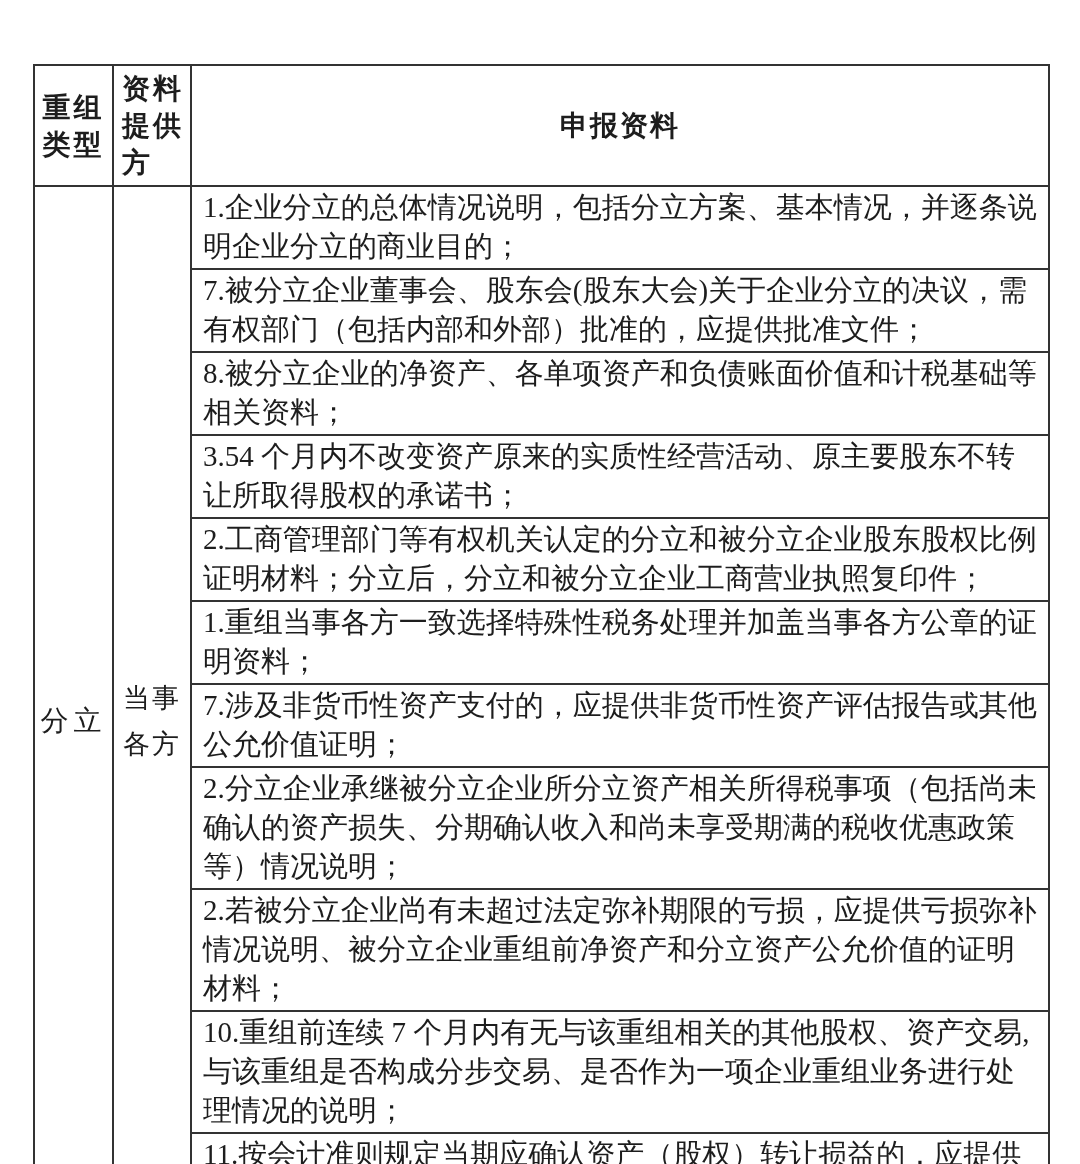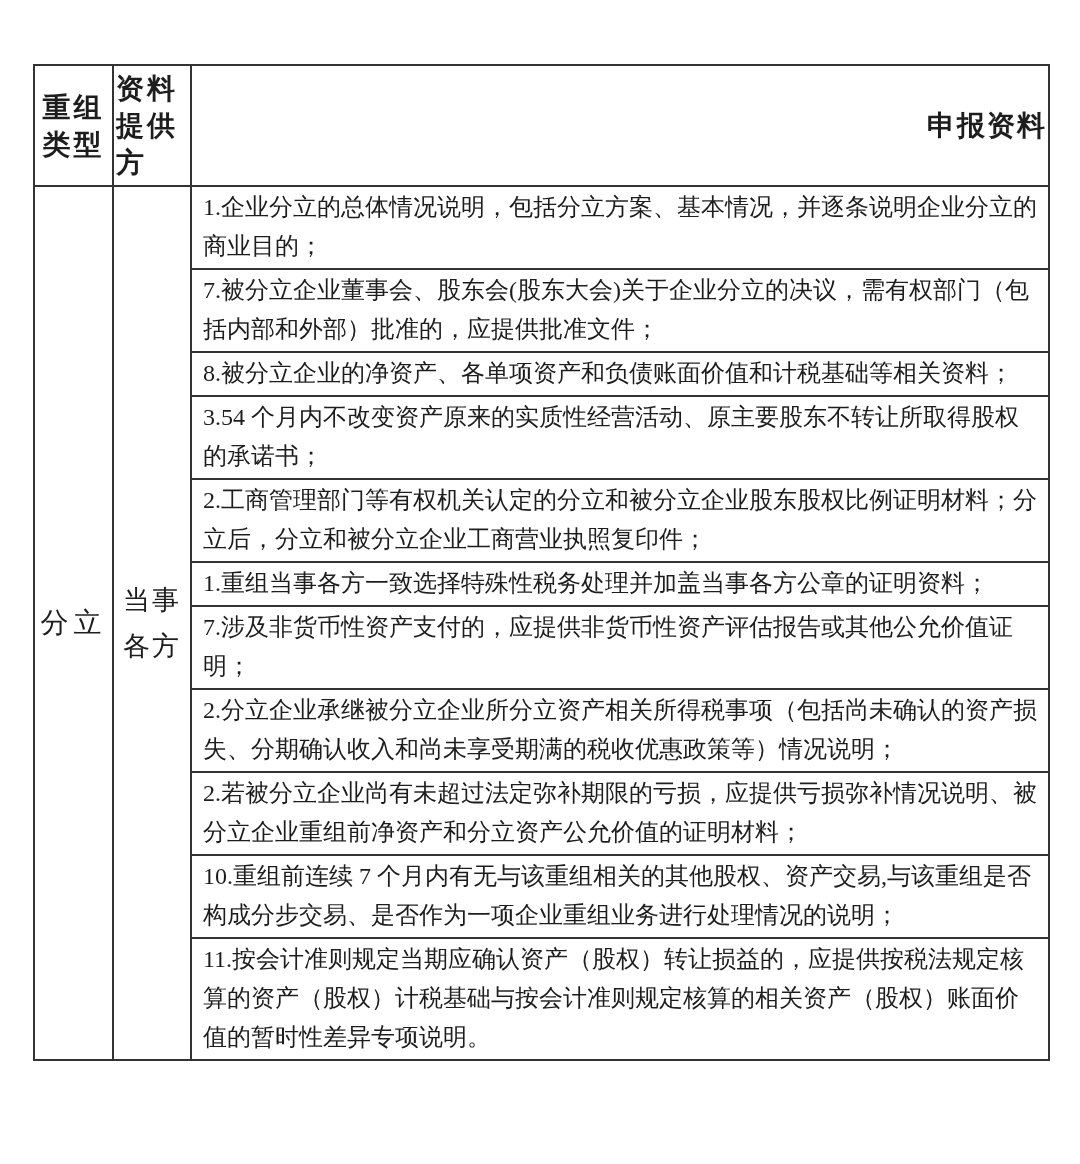--- a/index.html
+++ b/index.html
@@ -41,42 +41,42 @@
     white-space: pre-line;
   }
   th.hdr-type {
     text-align: center;
     letter-spacing: 3px;
     padding: 4px 2px;
   }
   th.hdr-provider {
     text-align: left;
     letter-spacing: 3px;
-    padding: 4px 2px 4px 2px;
+    padding: 4px 2px 4px 8px;
   }
   th.hdr-materials {
-    text-align: right;
+    text-align: center;
     letter-spacing: 2px;
   }
   td.cell-type {
     text-align: center;
     vertical-align: middle;
     font-size: 28px;
     letter-spacing: 5px;
   }
   td.cell-provider {
     text-align: center;
     vertical-align: middle;
     font-size: 27px;
     line-height: 46px;
     letter-spacing: 2px;
     white-space: pre-line;
   }
   td.cell-item {
-    font-size: 24px;
+    font-size: 29px;
     line-height: 39px;
     padding: 1px 10px 2px 11px;
     text-align: left;
     vertical-align: middle;
     overflow-wrap: break-word;
   }
 </style>
 </head>
 <body>
 

